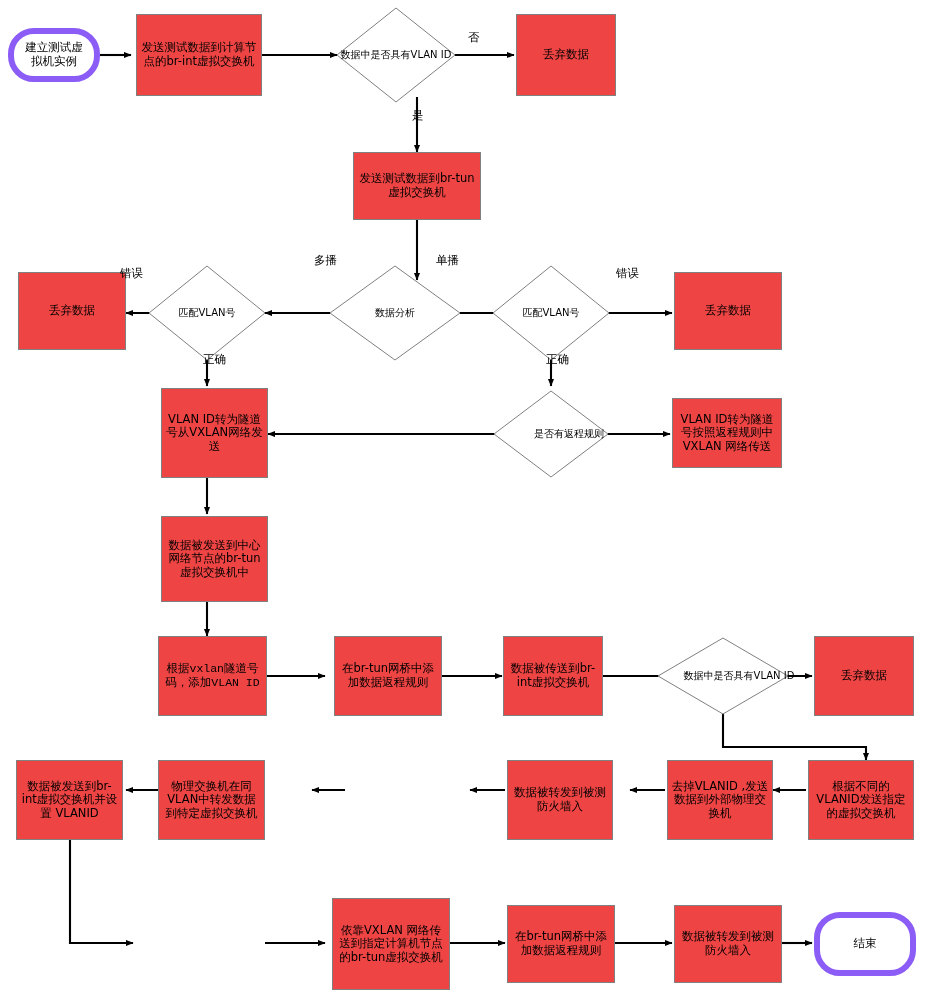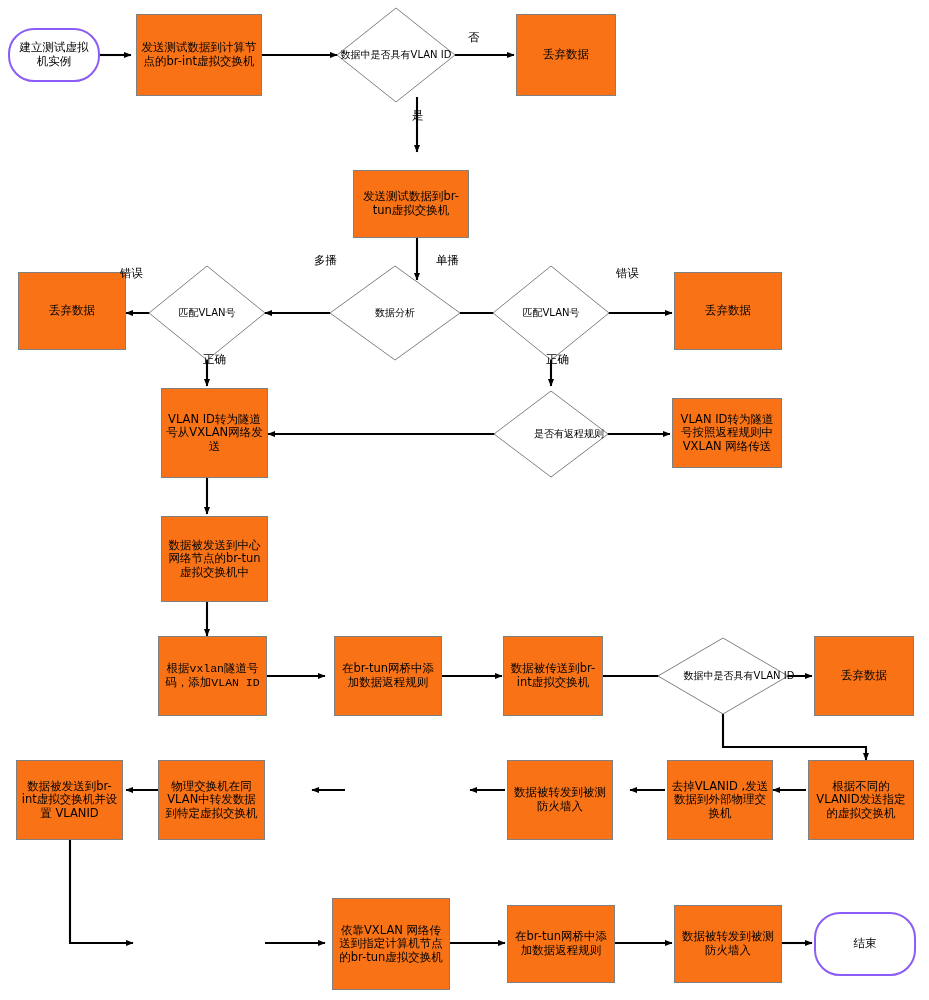--- a/index.html
+++ b/index.html
@@ -26,26 +26,26 @@
     display:flex;
     align-items:center;
     justify-content:center;
     text-align:center;
     color:#000;
     line-height:1.18;
     letter-spacing:0px;
   }
   .proc{
     border:1px solid #808080;
-    background:#f97316;
+    background:#ef4444;
     font-size:11.5px;
     padding:2px 3px;
   }
   .terminator{
-    border:2px solid #8b5cf6;
+    border:6px solid #8b5cf6;
     background:#ffffff;
     border-radius:26px;
     font-size:11.5px;
     padding:2px 8px;
   }
   .diamond-wrap{
     position:absolute;
     box-sizing:border-box;
   }
   .diamond-label{
@@ -158,21 +158,21 @@
     <div class="diamond-label">数据中是否具有VLAN ID</div>
   </div>
 
   <div class="node proc" style="left:516px;top:14px;width:100px;height:82px;">
     <span>丢弃数据</span>
   </div>
 
   <div class="edge-label" style="left:468px;top:30px;">否</div>
   <div class="edge-label" style="left:412px;top:108px;">是</div>
 
-  <div class="node proc" style="left:353px;top:152px;width:116px;height:68px;margin-top:18px;">
+  <div class="node proc" style="left:353px;top:152px;width:128px;height:68px;">
     <span>发送测试数据到br-tun虚拟交换机</span>
   </div>
 
   <div class="diamond-wrap" style="left:330px;top:266px;width:130px;height:94px;">
     <div class="diamond-label">数据分析</div>
   </div>
 
   <div class="diamond-wrap" style="left:149px;top:266px;width:116px;height:94px;">
     <div class="diamond-label nobr">匹配VLAN号</div>
   </div>

